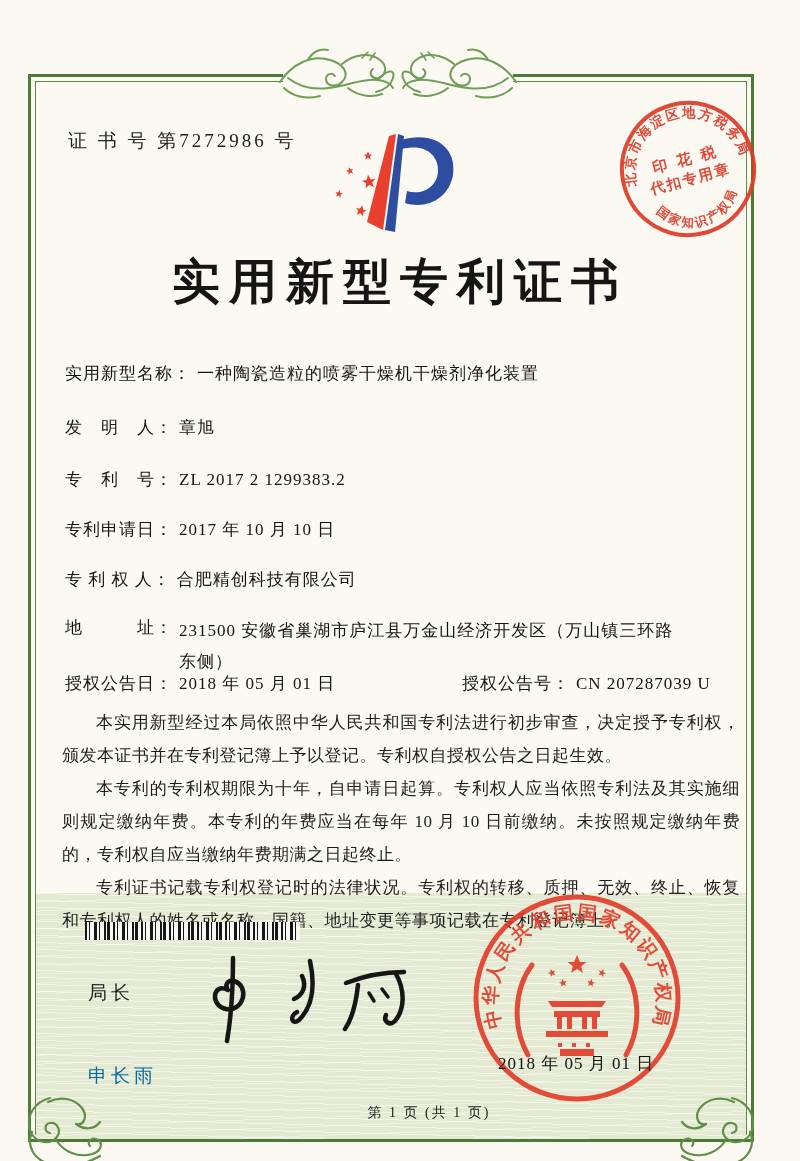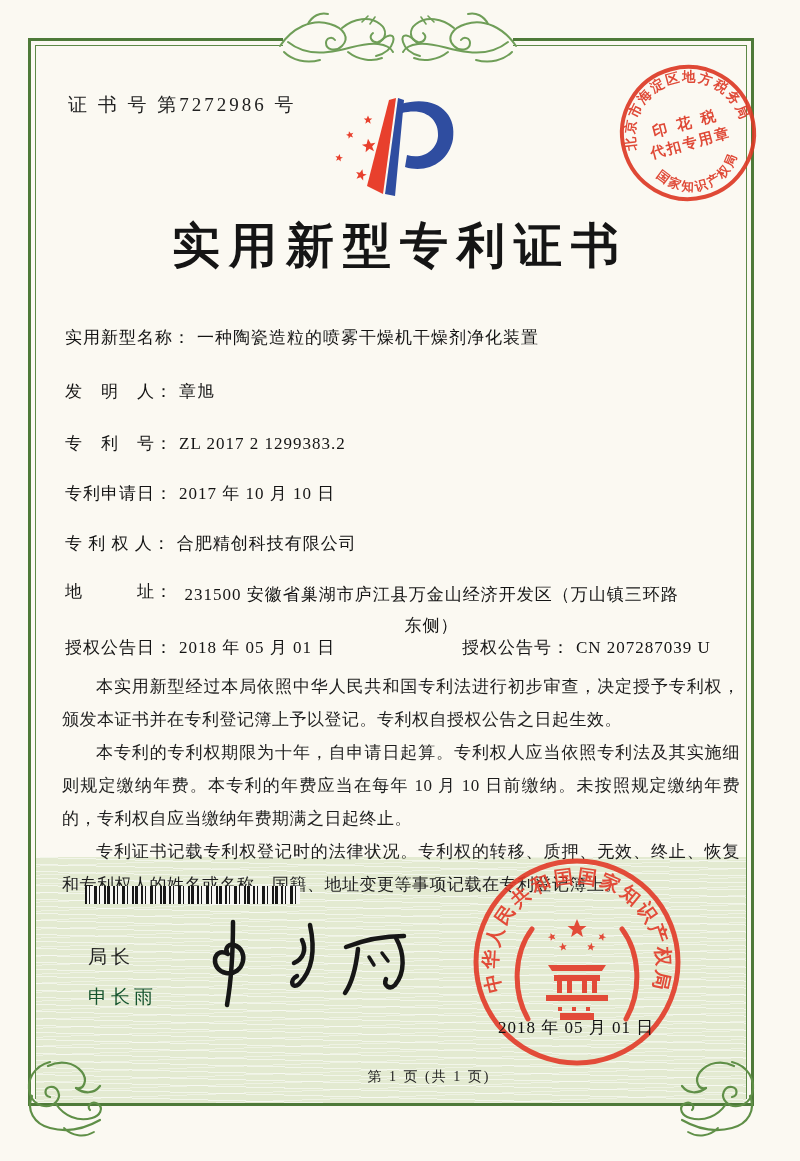--- a/index.html
+++ b/index.html
@@ -4,21 +4,21 @@
 <style>
   html,body{margin:0;padding:0;}
   body{
     width:800px;height:1161px;
     background:#fbf9f2;
     font-family:"Liberation Serif","DejaVu Serif",serif;
     position:relative;
     color:#1c1c1c;
     overflow:hidden;
   }
-  .page{position:absolute;inset:0;}
+  .page{position:absolute;inset:0;margin-top:36px;}
   
   .frame-outer{
     position:absolute;left:28px;top:38px;width:726px;height:1068px;
     border:3px solid #4e7a39;box-sizing:border-box;
   }
   .frame-inner{
     position:absolute;left:35px;top:45px;width:712px;height:1054px;
     border:1px solid #5d8947;box-sizing:border-box;
   }
   .border-gap{
@@ -39,21 +39,21 @@
     position:absolute;left:68px;top:92px;
     font-size:19px;letter-spacing:3px;color:#222;
   }
   .title{
     position:absolute;left:0;top:214px;width:800px;
     text-align:center;font-size:48px;font-weight:700;
     letter-spacing:9px;color:#151515;
   }
   .field{position:absolute;left:65px;font-size:17px;letter-spacing:1px;color:#141414;white-space:nowrap;}
   .field .fvalue{margin-left:6px;}
-  .field.addr{white-space:normal;text-align:center;}
+  .field.addr{white-space:normal;}
   .field.addr .flabel{vertical-align:top;}
   .field.addr .fvalue{display:inline-block;width:505px;line-height:1.8;vertical-align:top;}
   .body-text{
     position:absolute;left:62px;top:670px;width:678px;
     font-size:17px;line-height:33px;color:#1d1d1d;
     text-align:justify;letter-spacing:.5px;
   }
   .body-text p{margin:0;text-indent:2em;}
   
   .barcode{
@@ -61,21 +61,21 @@
     background:repeating-linear-gradient(90deg,
       #171717 0 2px,#f6f6f2 2px 4px,
       #171717 4px 5px,#f6f6f2 5px 9px,
       #171717 9px 12px,#f6f6f2 12px 14px,
       #171717 14px 15px,#f6f6f2 15px 19px,
       #171717 19px 21px,#f6f6f2 21px 22px,
       #171717 22px 25px,#f6f6f2 25px 28px);
   }
   
   .director-title{position:absolute;left:88px;top:944px;font-size:19px;letter-spacing:4px;color:#222;}
-  .director-name{position:absolute;left:88px;top:984px;font-size:19px;letter-spacing:4px;color:#14532d;}
+  .director-name{position:absolute;left:88px;top:1027px;font-size:19px;letter-spacing:4px;color:#0369a1;}
   .signature{position:absolute;left:198px;top:912px;}
   
   .seal-top{position:absolute;left:613px;top:58px;transform:rotate(-15deg);}
   .seal-bottom{position:absolute;left:462px;top:847px;}
   .seal-date{
     position:absolute;left:498px;top:1016px;width:180px;
     font-size:17px;color:#111;letter-spacing:1px;white-space:nowrap;
   }
   .footer{
     position:absolute;left:0;top:1068px;width:770px;text-align:center;

